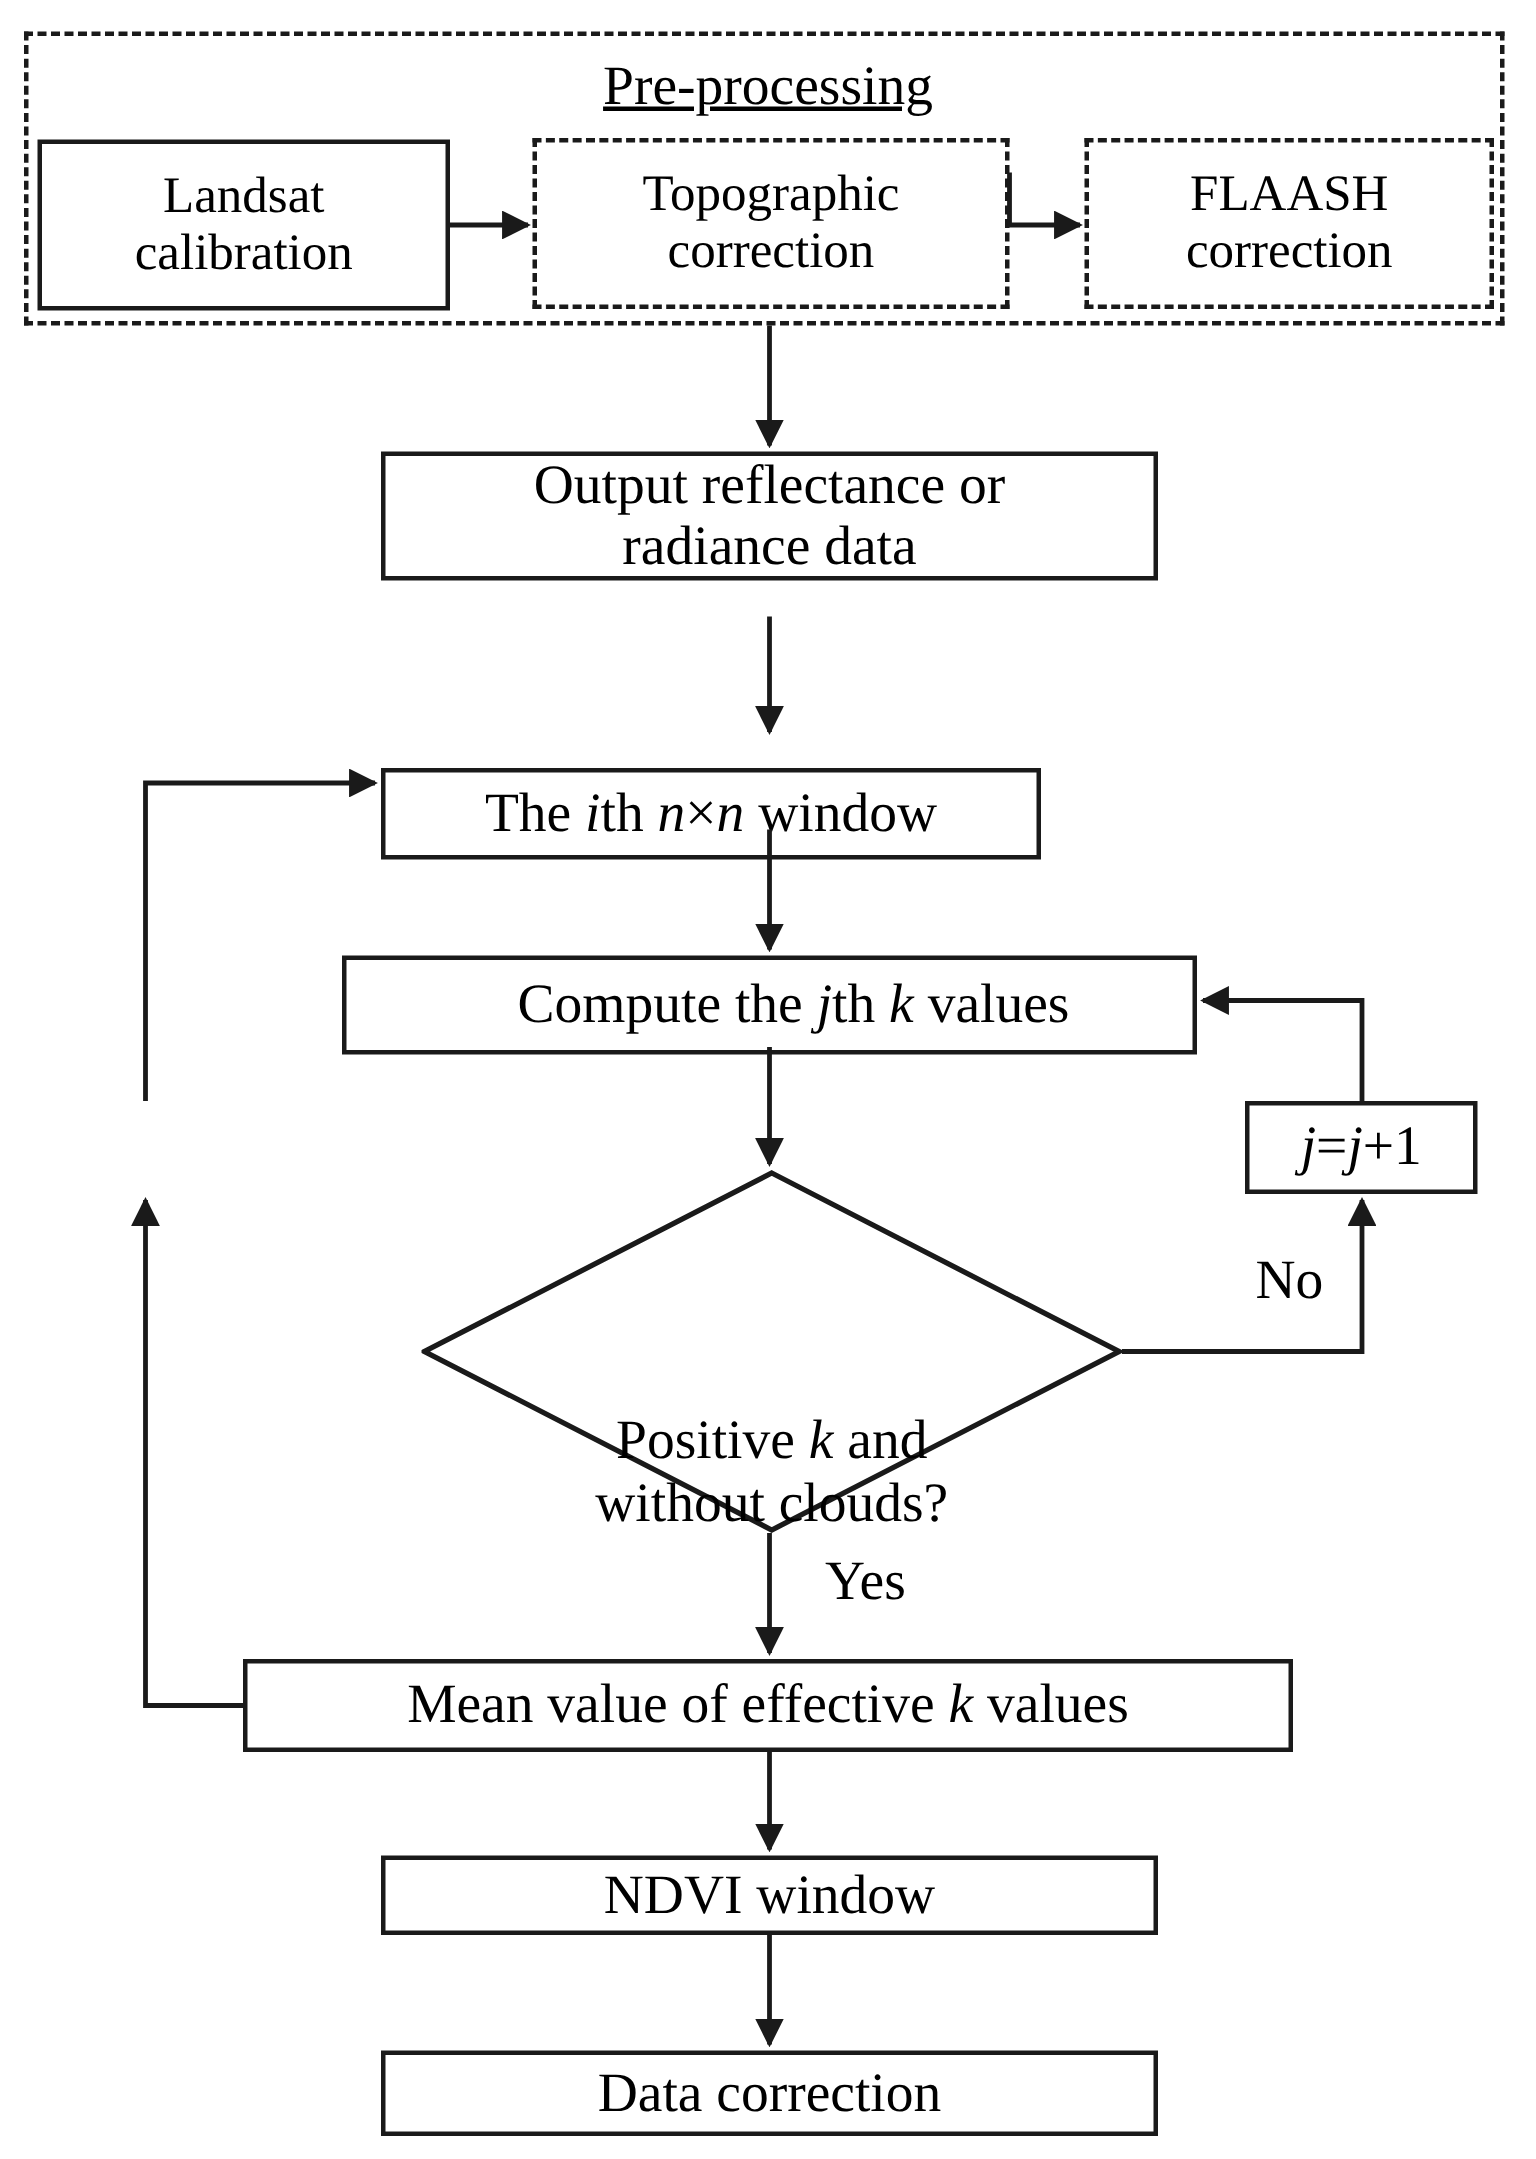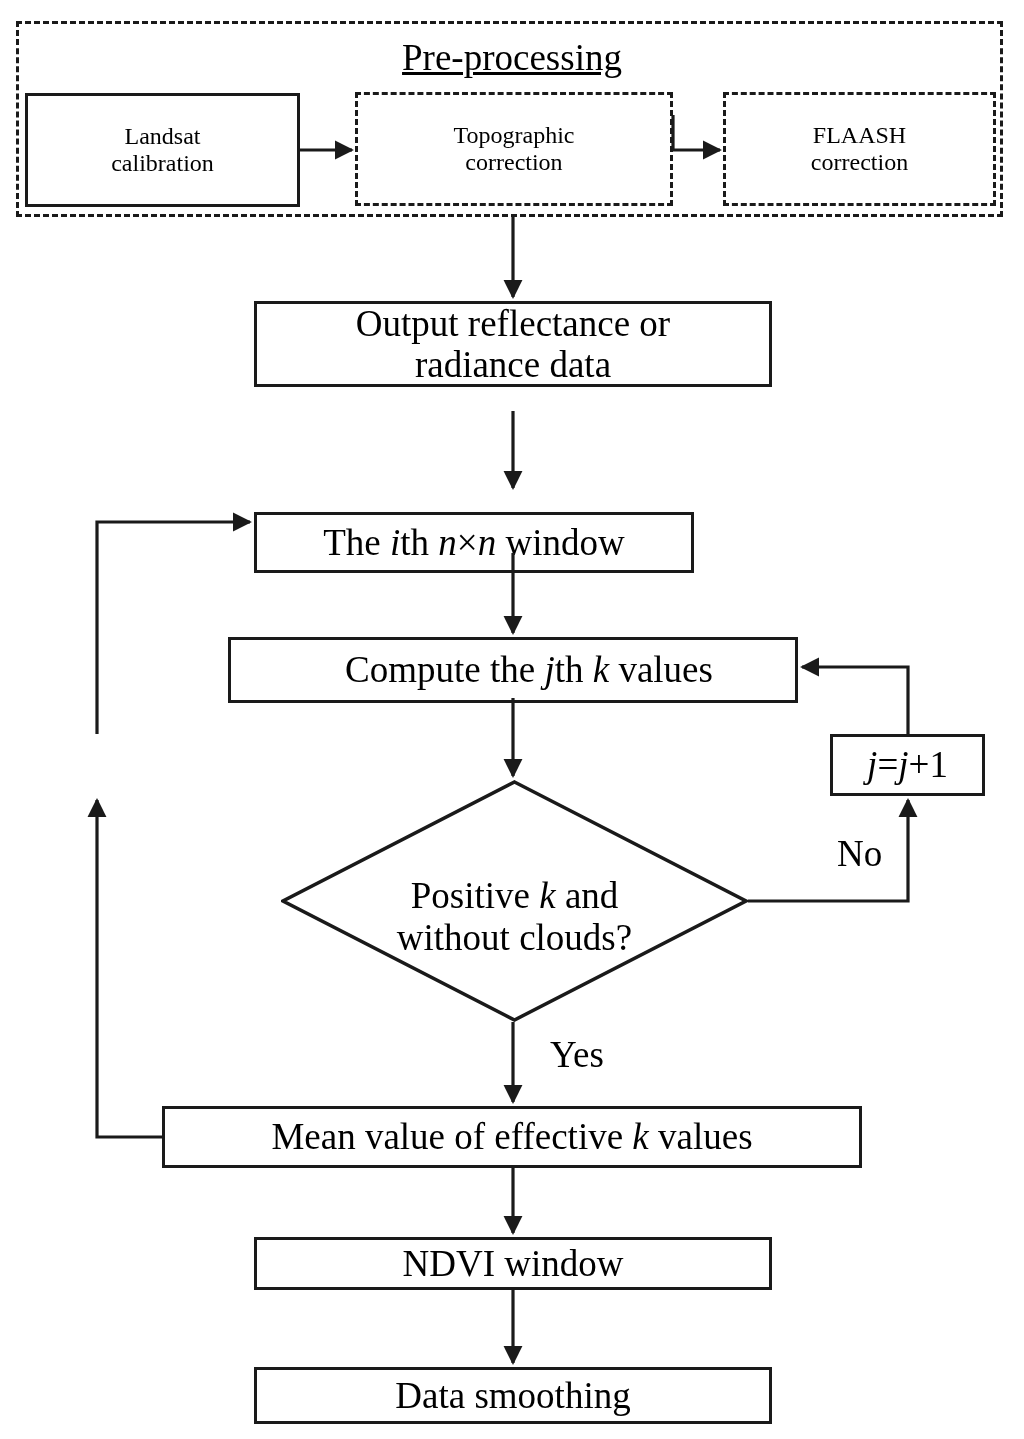--- a/index.html
+++ b/index.html
@@ -40,41 +40,41 @@
     box-sizing: border-box;
     border: 3px dashed #1a1a1a;
     background: transparent;
   }
   .label-free {
     position: absolute;
     background: transparent;
     white-space: nowrap;
   }
   .fs-big   { font-size: 37px; }
-  .fs-mid   { font-size: 24px; text-align: center; }
+  .fs-mid   { font-size: 34px; text-align: center; }
   .ital { font-style: italic; }
   svg.wires {
     position: absolute;
     left: 0;
     top: 0;
     width: 1024px;
     height: 1439px;
     pointer-events: none;
   }
   .diamond-wrap {
     position: absolute;
   }
   .diamond-text {
     position: absolute;
     left: 0;
-    top: 16px;
+    top: 2px;
     width: 100%;
     height: 100%;
     display: flex;
-    align-items: center;
+    align-items: flex-end;
     justify-content: center;
     text-align: center;
     line-height: 1.14;
   }
 </style>
 </head>
 <body>
 
 <div id="canvas">
 
@@ -126,21 +126,21 @@
 
   <div class="node solid-box fs-big" style="left:162px; top:1106px; width:700px; height:62px;">
     <span>Mean value of effective <i class="ital">k</i> values</span>
   </div>
 
   <div class="node solid-box fs-big" style="left:254px; top:1237px; width:518px; height:53px;">
     <span>NDVI window</span>
   </div>
 
   <div class="node solid-box fs-big" style="left:254px; top:1367px; width:518px; height:57px;">
-    <span>Data smoothing</span>
+    <span>Data correction</span>
   </div>
 
   <svg class="wires" viewBox="0 0 1024 1439">
     <defs>
       <marker id="arrow" viewBox="0 0 10 10" refX="9" refY="5" markerWidth="6" markerHeight="6" orient="auto-start-reverse">
         <path d="M 0 0 L 10 5 L 0 10 z" fill="#1a1a1a"></path>
       </marker>
     </defs>
 
     <g stroke="#1a1a1a" stroke-width="3.2" fill="none">

